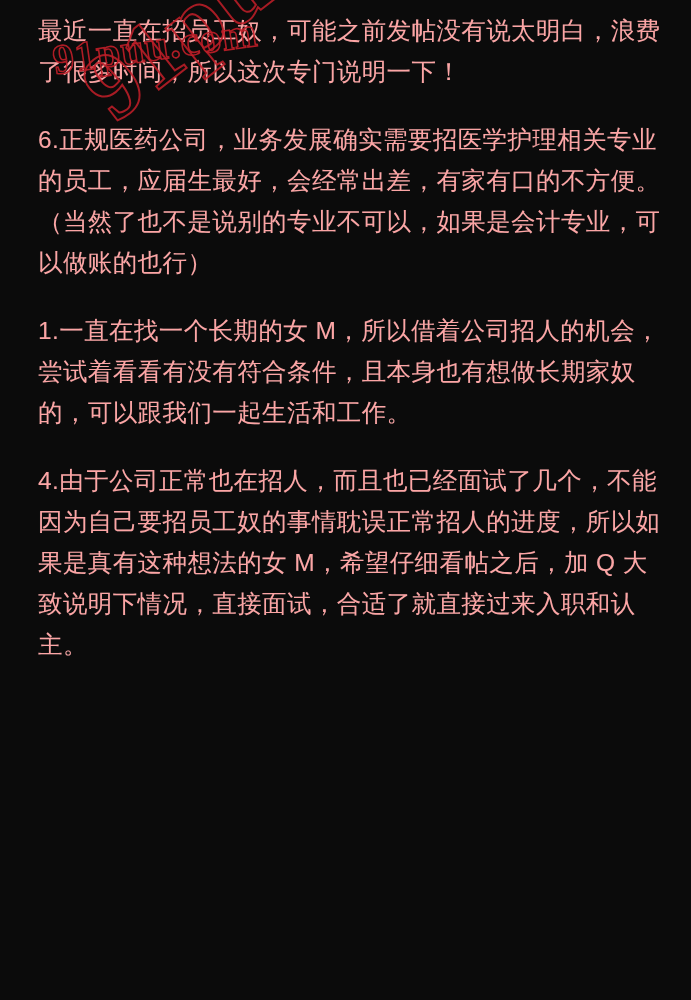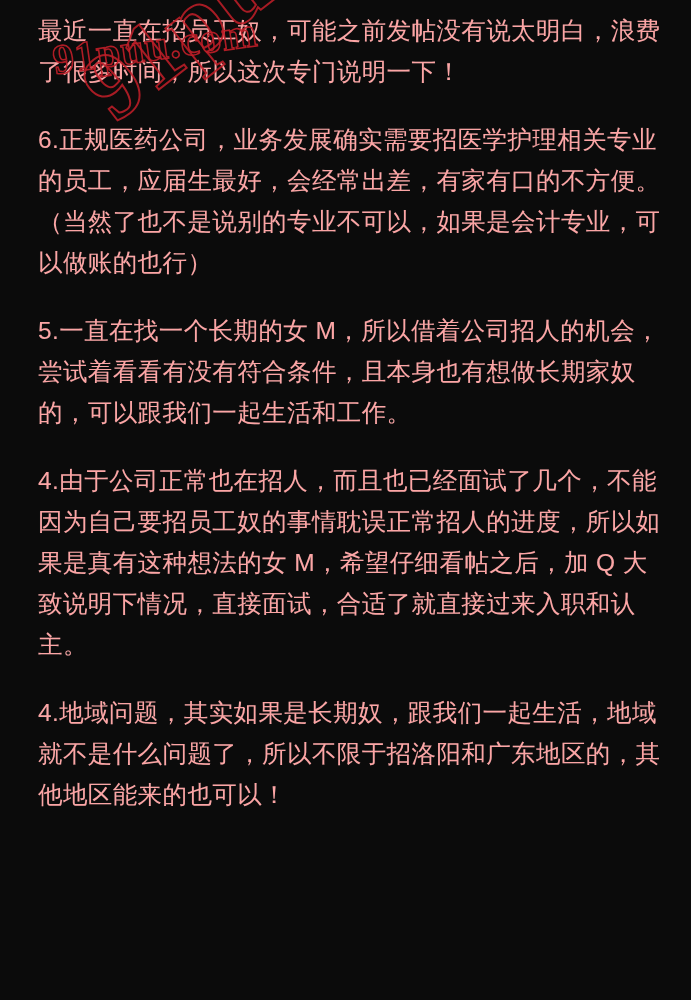--- a/index.html
+++ b/index.html
@@ -70,21 +70,20 @@
   }
 </style>
 </head>
 <body>
 
 <div id="page">
 
   <div id="content">
     <p class="para">最近一直在招员工奴，可能之前发帖没有说太明白，浪费了很多时间，所以这次专门说明一下！</p>
     <p class="para">6.正规医药公司，业务发展确实需要招医学护理相关专业的员工，应届生最好，会经常出差，有家有口的不方便。（当然了也不是说别的专业不可以，如果是会计专业，可以做账的也行）</p>
-    <p class="para">5.一直在找一个长期的女 M，所以借着公司招人的机会，尝试着看看有没有符合条件，且本身也有想做长期家奴的，可以跟我们一起生活和工作。</p>
+    <p class="para">1.一直在找一个长期的女 M，所以借着公司招人的机会，尝试着看看有没有符合条件，且本身也有想做长期家奴的，可以跟我们一起生活和工作。</p>
     <p class="para">4.由于公司正常也在招人，而且也已经面试了几个，不能因为自己要招员工奴的事情耽误正常招人的进度，所以如果是真有这种想法的女 M，希望仔细看帖之后，加 Q 大致说明下情况，直接面试，合适了就直接过来入职和认主。</p>
-    <p class="para">4.地域问题，其实如果是长期奴，跟我们一起生活，地域就不是什么问题了，所以不限于招洛阳和广东地区的，其他地区能来的也可以！</p>
   </div>
 
   <div class="wm wm-1">91puu.com</div>
   <div class="wm wm-2">91puu.com</div>
 
 </div>
 
 </body></html>

